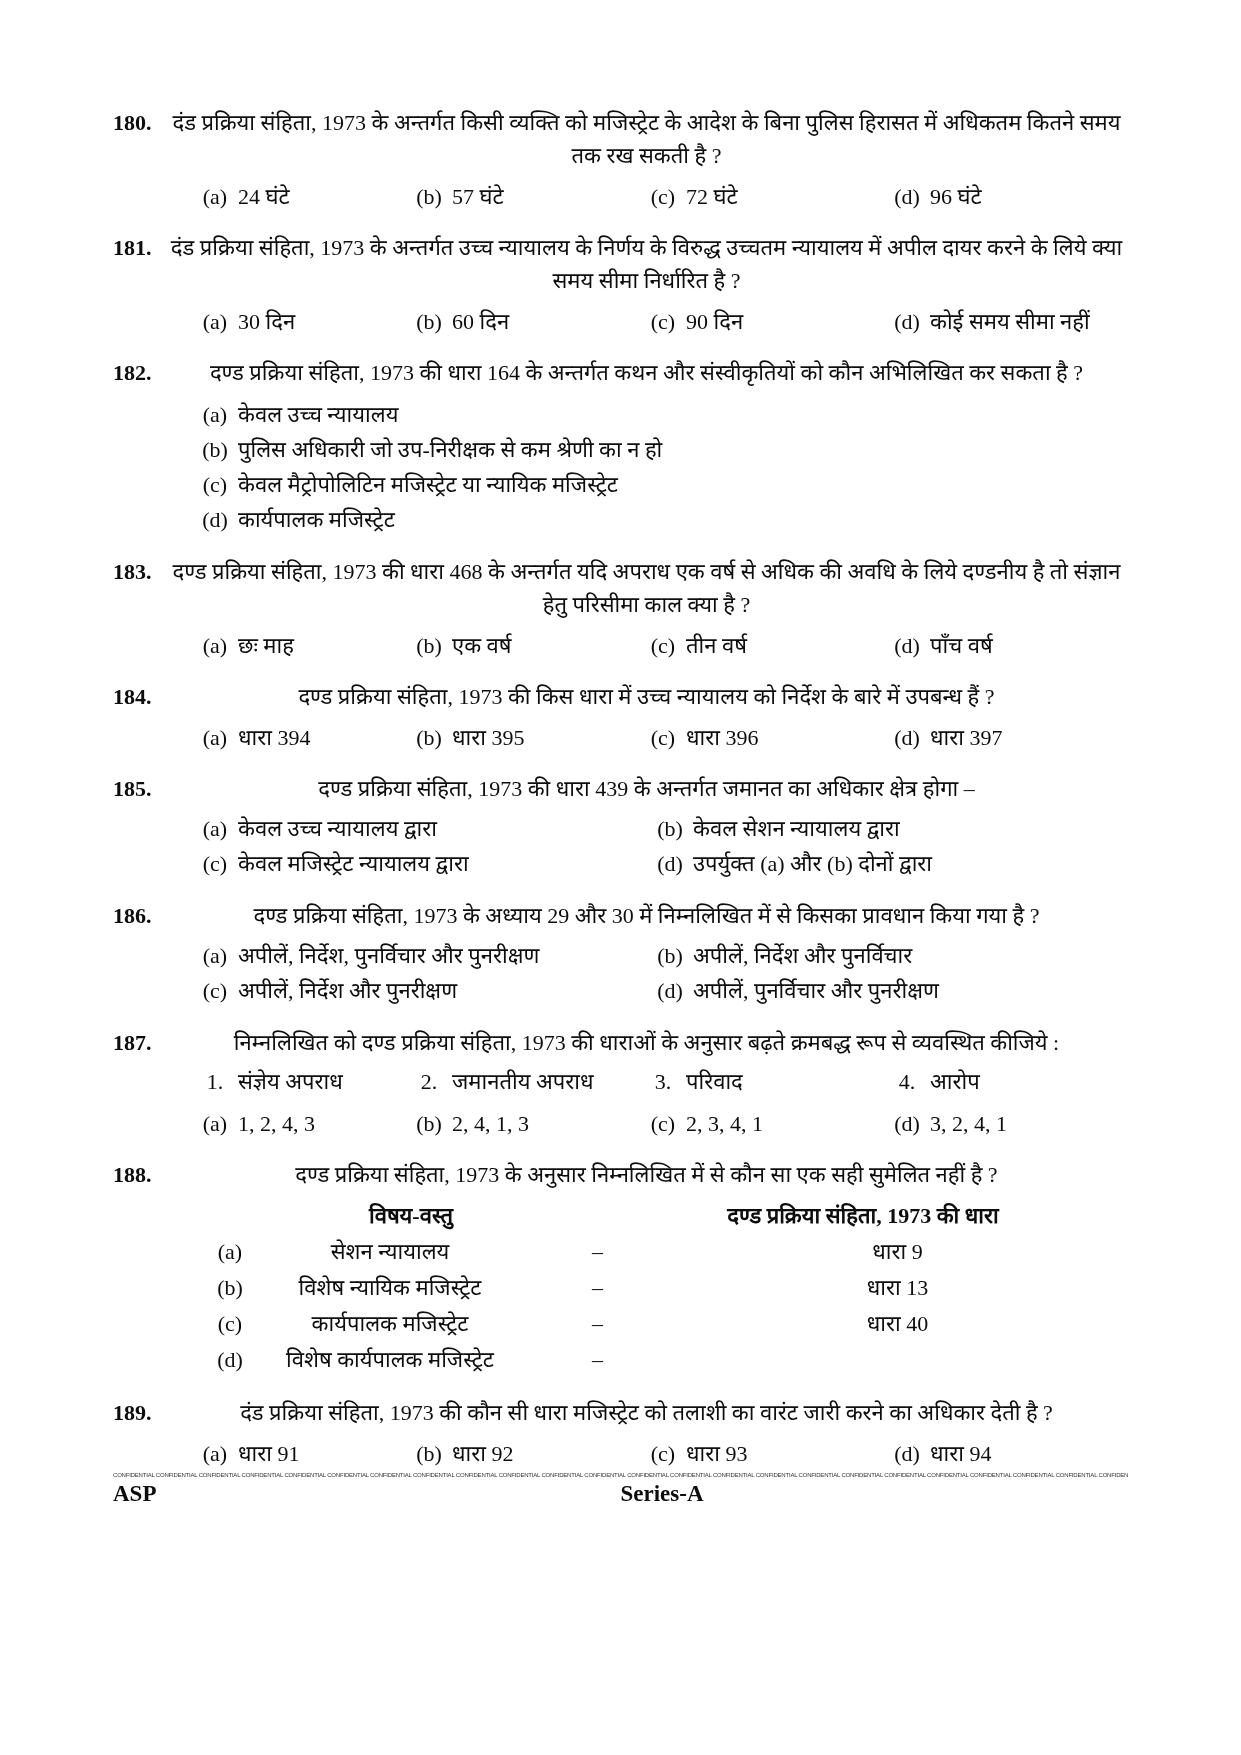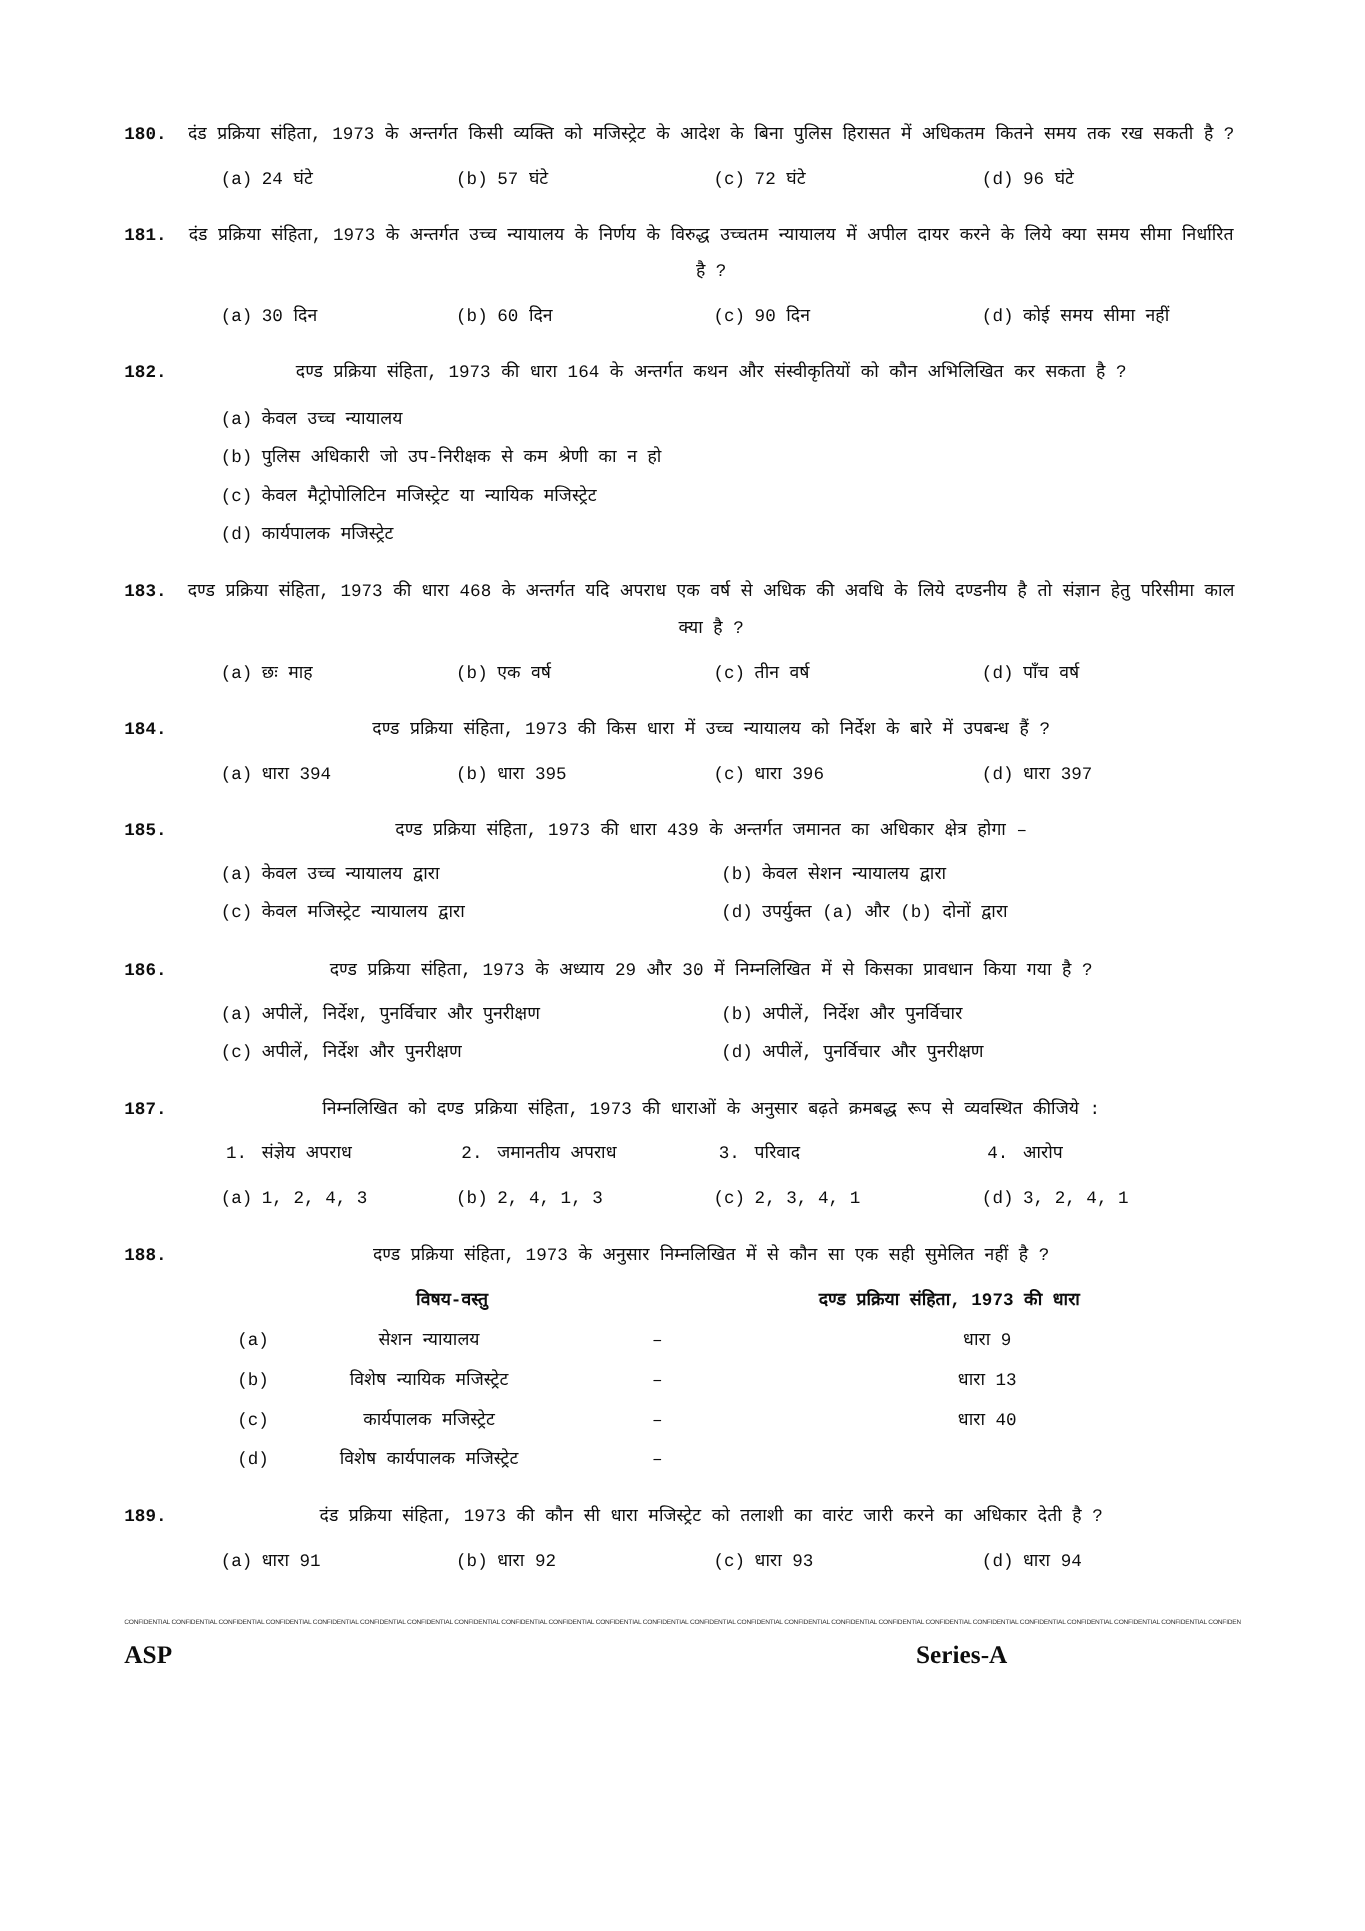--- a/index.html
+++ b/index.html
@@ -18,22 +18,21 @@
   .sheet {
     position: relative;
     box-sizing: border-box;
     width: 1241px;
     height: 1755px;
     padding: 106px 113px 0 113px;
   }
   .question {
     display: flex;
     margin-bottom: 18px;
-    font-size: 16px;
-    font-family: Liberation Mono, monospace;
+    font-size: 22px;
   }
   .q-num {
     width: 52px;
     flex-shrink: 0;
     font-weight: bold;
     line-height: 33px;
   }
   .q-body {
     flex: 1;
     min-width: 0;
@@ -115,25 +114,25 @@
     overflow: hidden;
     color: #333;
     line-height: 7px;
   }
   .footer-row {
     display: flex;
     align-items: baseline;
     font-weight: bold;
     font-size: 23px;
     line-height: 28px;
-    margin-top: 12px;
+    margin-top: 1px;
   }
   .footer-left  { flex: 1; text-align: left; }
   .footer-center{ flex: 1; text-align: center; }
-  .footer-right { flex: 1; text-align: center; }
+  .footer-right { flex: 1; text-align: left; }
 </style>
 </head>
 <body>
 
 <div class="sheet">
   <div id="questions">
       <div class="question">
         <div class="q-num">180.</div>
         <div class="q-body">
           <div class="q-text">दंड प्रक्रिया संहिता, 1973 के अन्तर्गत किसी व्यक्ति को मजिस्ट्रेट के आदेश के बिना पुलिस हिरासत में अधिकतम कितने समय तक रख सकती है ?</div>

